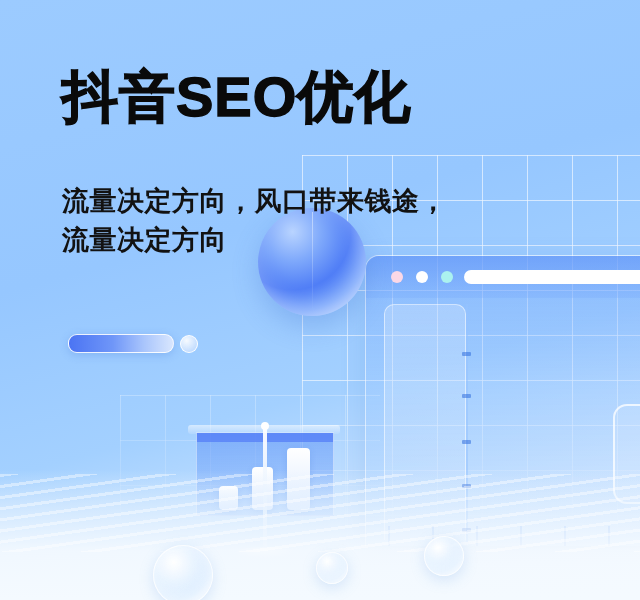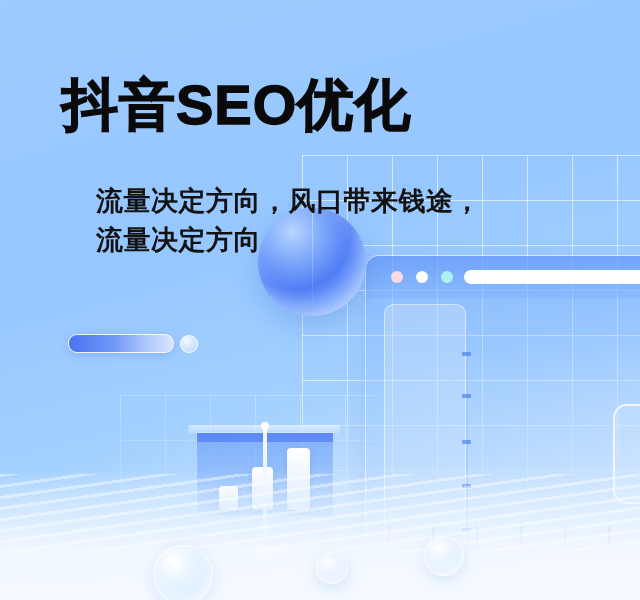--- a/index.html
+++ b/index.html
@@ -137,32 +137,32 @@
   .bubble{position:absolute;border-radius:50%;
     background:radial-gradient(circle at 34% 28%,rgba(255,255,255,.95) 0%,rgba(226,240,255,.72) 38%,rgba(196,224,255,.55) 66%,rgba(236,246,255,.85) 100%);
     border:1px solid rgba(255,255,255,.85);
     box-shadow:0 4px 14px rgba(120,170,230,.25), inset -4px -6px 14px rgba(255,255,255,.6);}
   .bubble.b-left{left:153px;top:545px;width:58px;height:58px;}
   .bubble.b-mid{left:316px;top:552px;width:30px;height:30px;}
   .bubble.b-right{left:424px;top:536px;width:38px;height:38px;}
 
   
   .headline{
-    position:absolute;left:62px;top:76px;
+    position:absolute;left:62px;top:68px;
     font-size:56px;line-height:1.05;font-weight:bold;color:#0a0a0a;
     letter-spacing:1px;
     -webkit-text-stroke:1.4px #0a0a0a;
     white-space:nowrap;
   }
   .subhead{
     position:absolute;left:62px;top:182px;
     font-size:27px;line-height:1.45;font-weight:bold;color:#121212;
     letter-spacing:.5px;
   }
-  .subhead div{white-space:nowrap;margin-left:34px;}
+  .subhead div{white-space:nowrap;}
 </style>
 </head>
 <body>
 
 <div id="stage">
 
   <div class="grid"></div>
   <div class="grid2"></div>
 
   <div class="browser">

